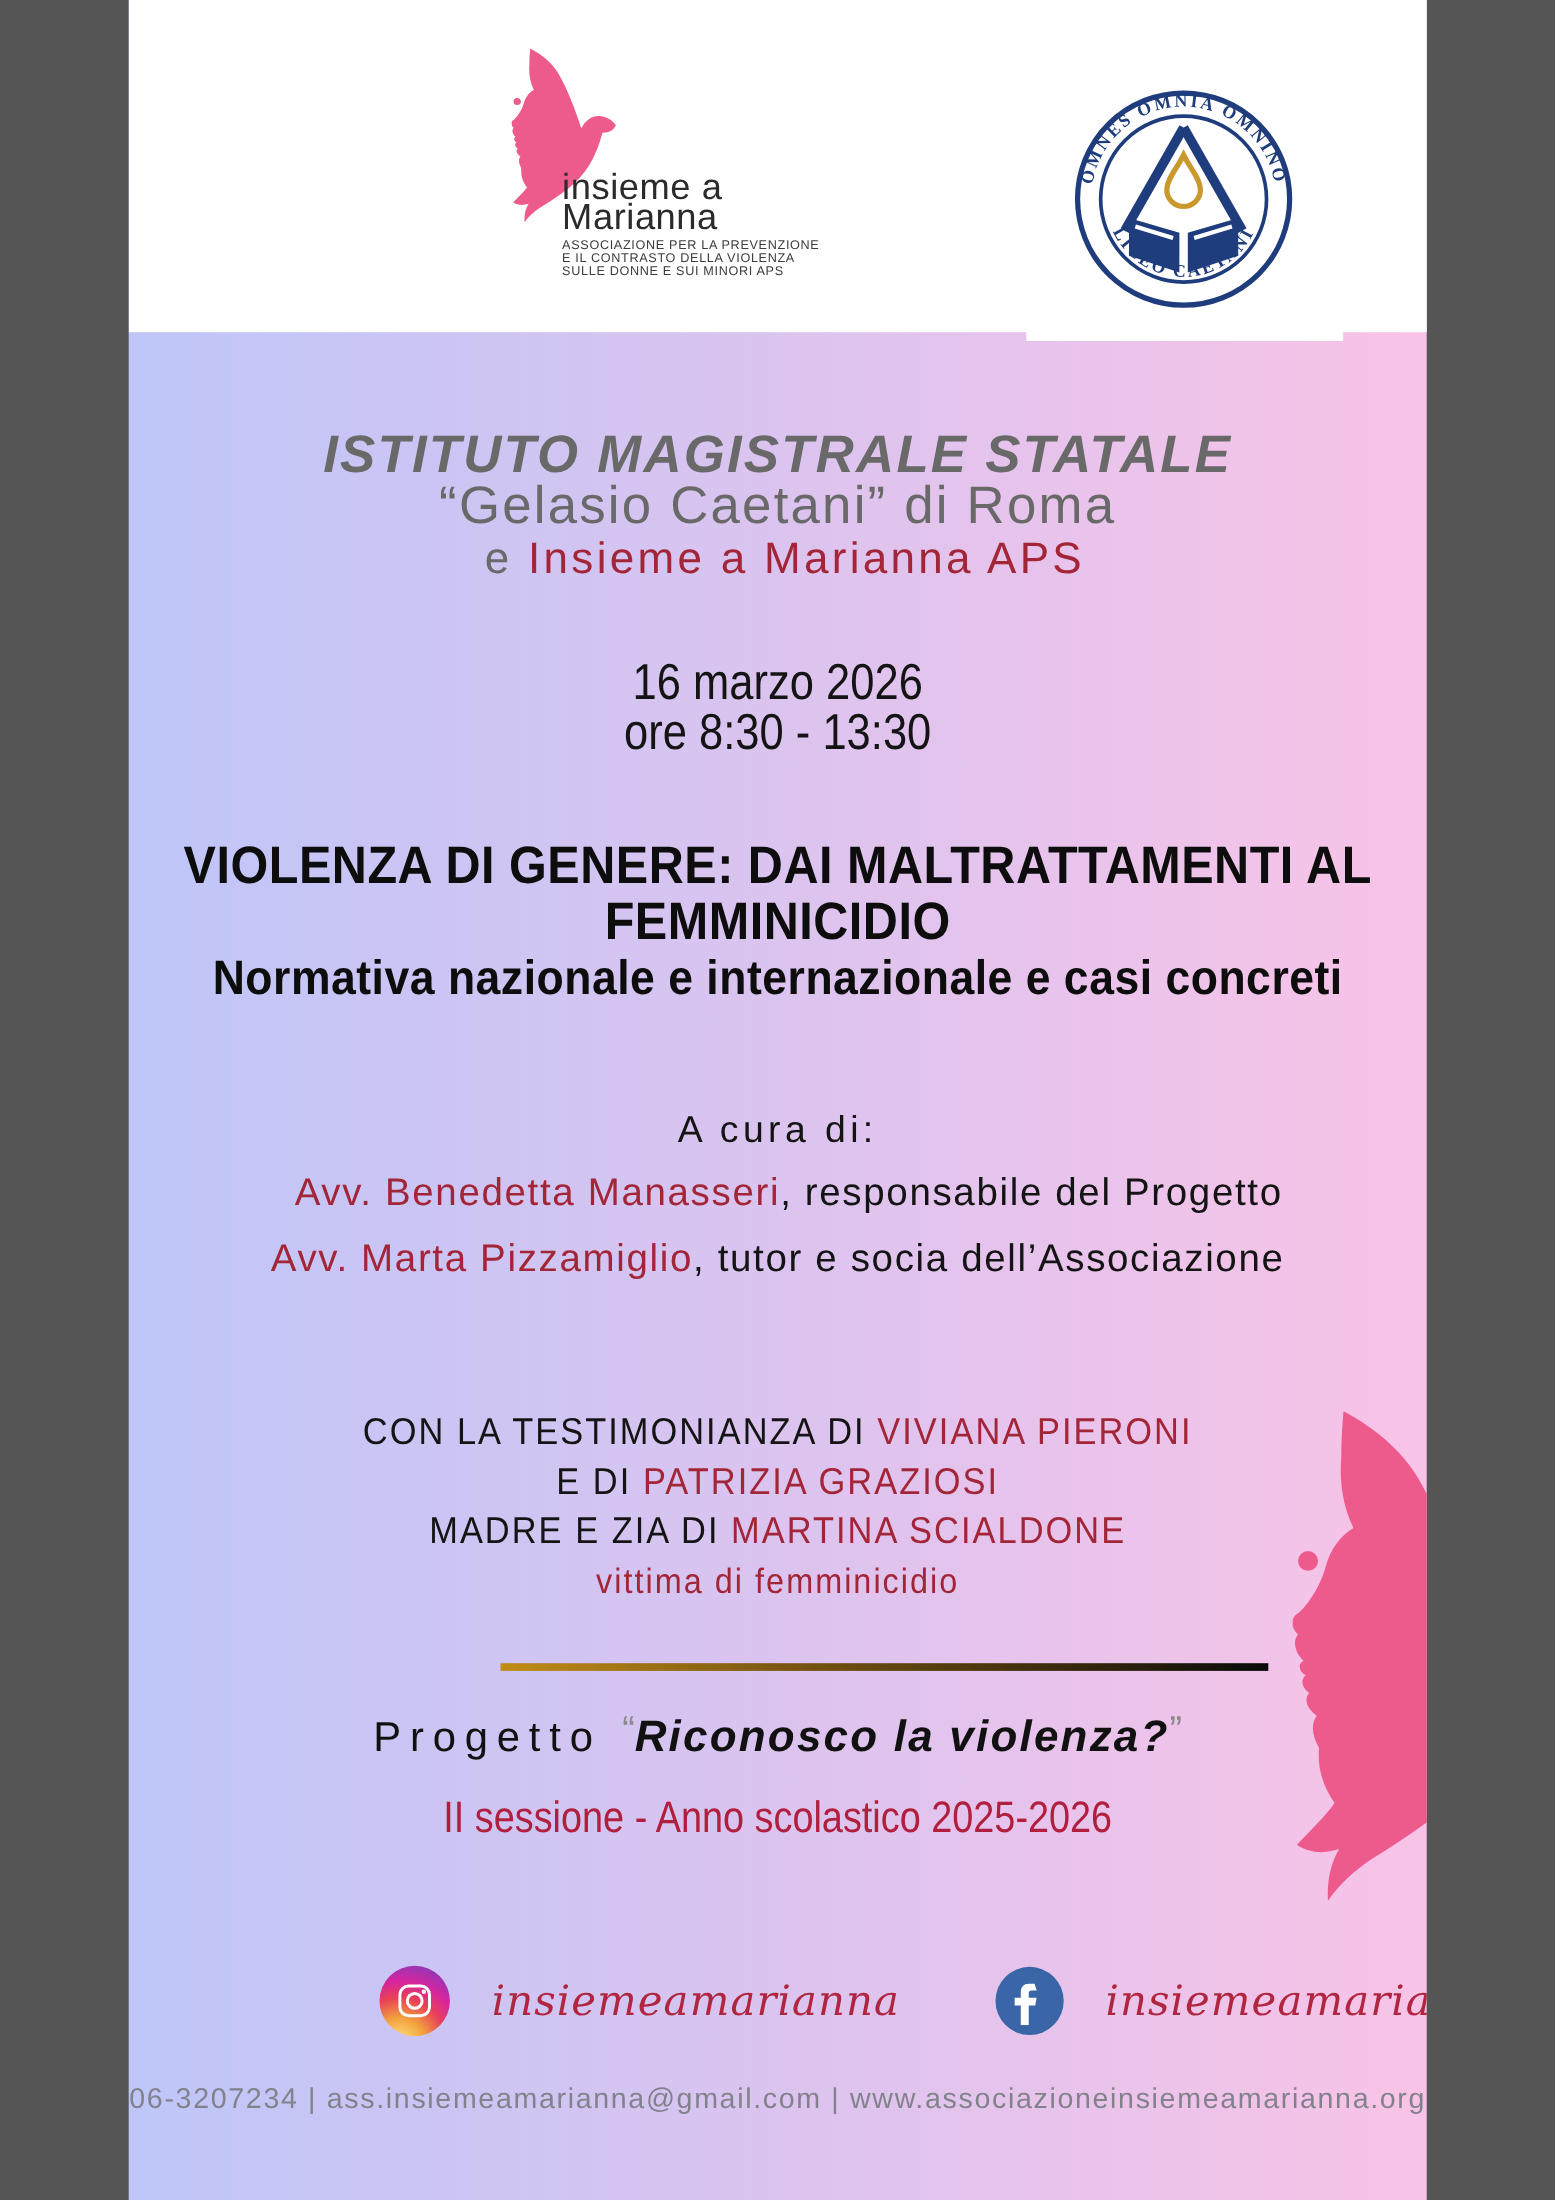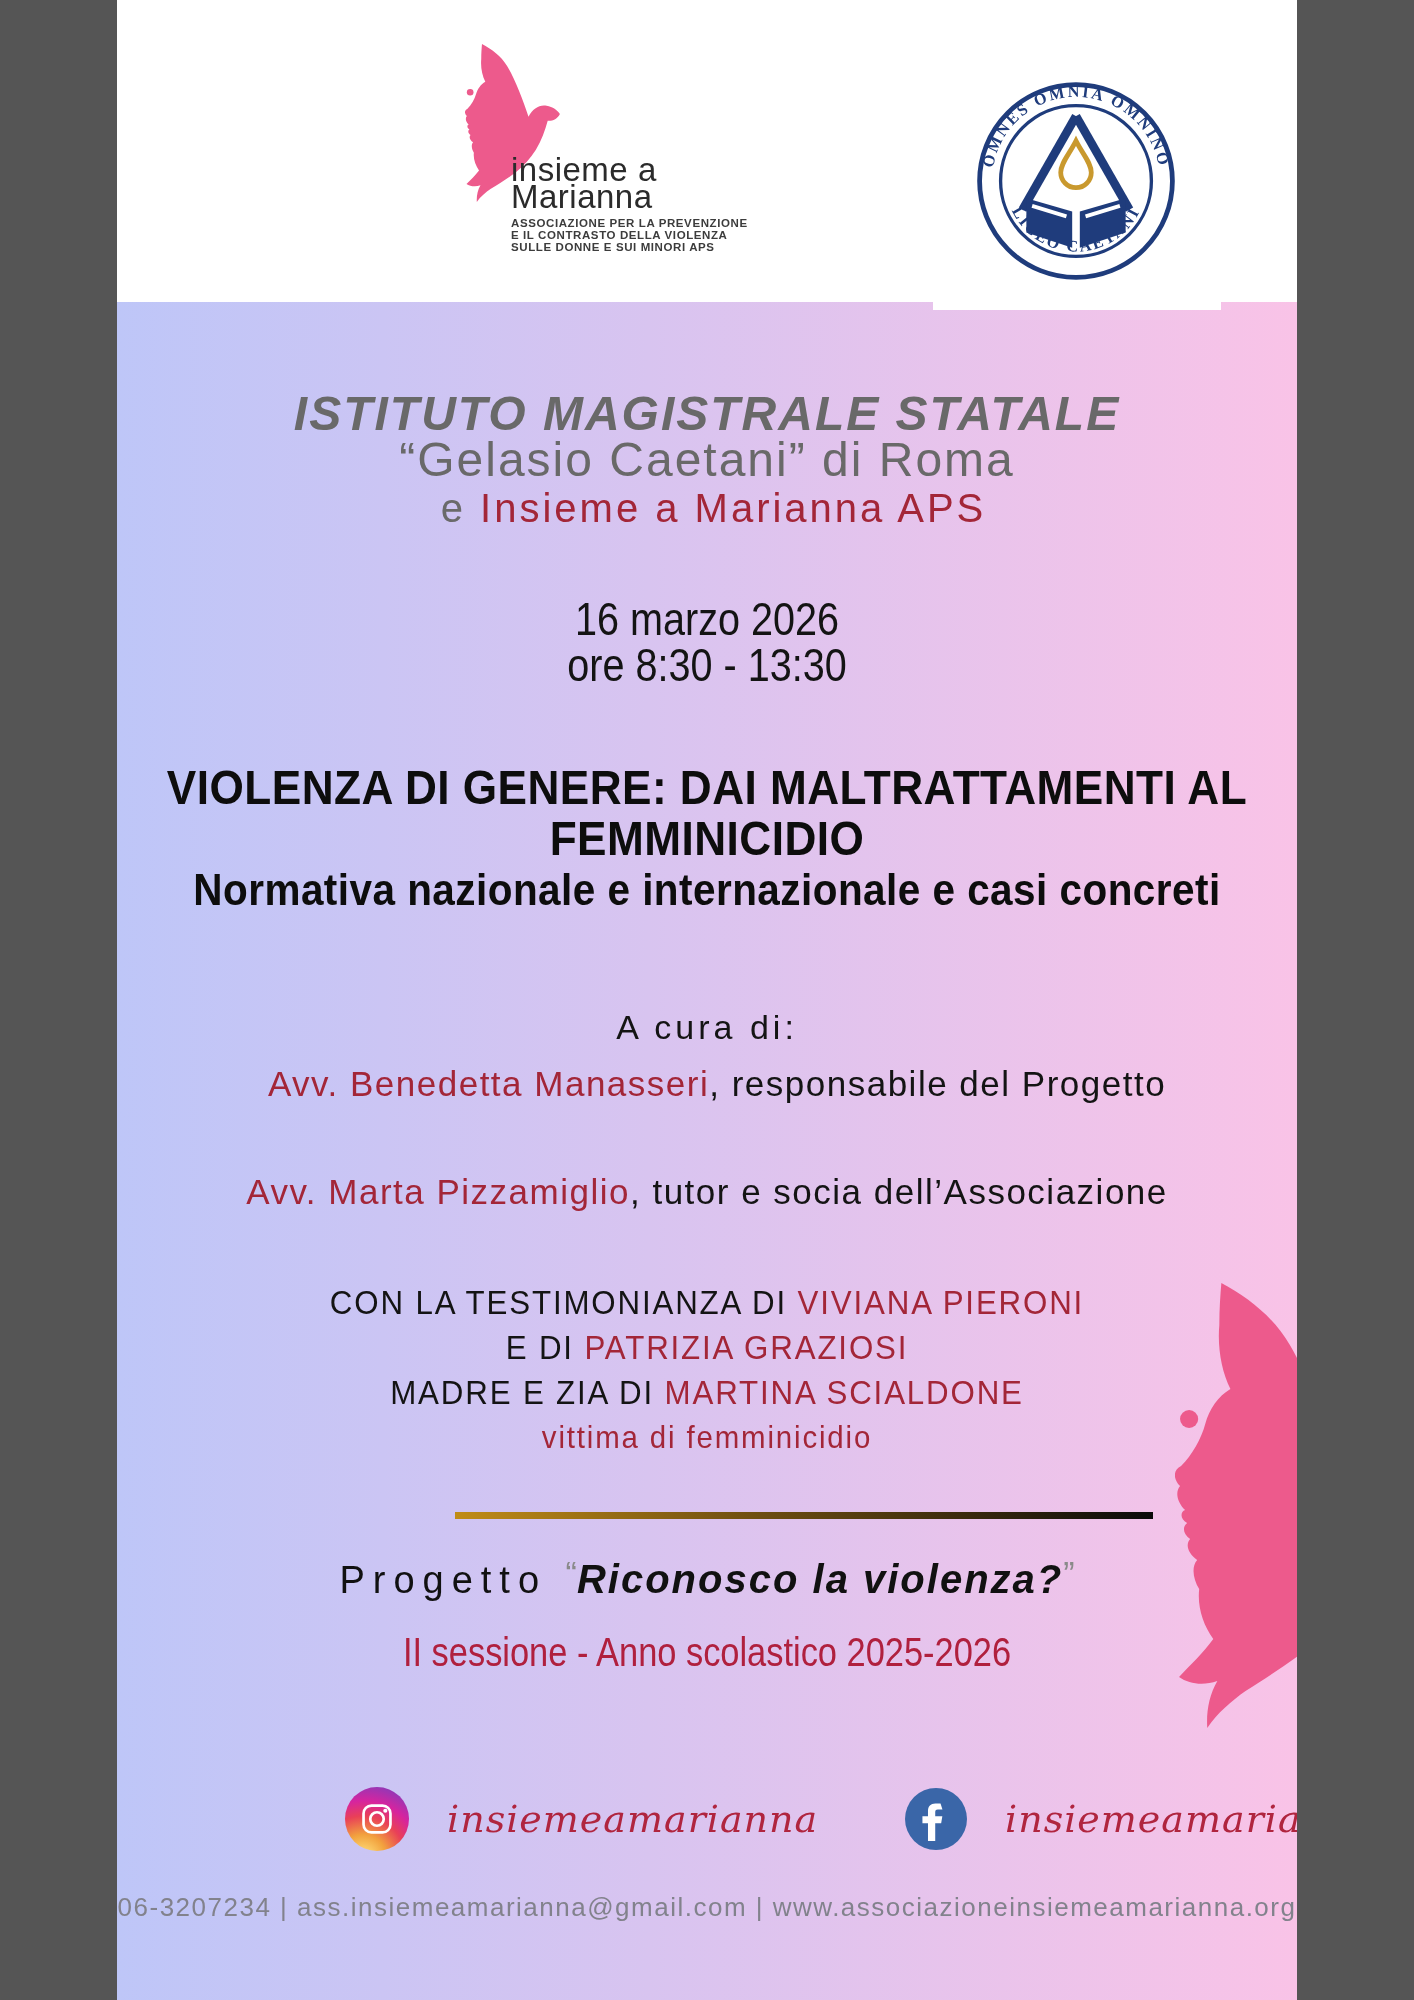--- a/index.html
+++ b/index.html
@@ -15,36 +15,36 @@
   .ctr{left:0;right:0;text-align:center;}
   .cond{transform:scaleX(0.86);transform-origin:center;}
   .cond92{transform:scaleX(0.92);transform-origin:center;}
 
   .header{left:0;top:0;width:1414px;height:302px;background:#ffffff;}
   .caetani-box{left:816px;top:0;width:288px;height:310px;background:#ffffff;}
 
   
   .marianna-logo{left:348px;top:44px;width:340px;height:215px;}
   .marianna-wordmark{left:46px;top:112px;font-size:33px;line-height:27px;color:#2b2b2b;font-weight:500;letter-spacing:.5px;}
-  .marianna-caption{left:46px;top:174px;font-size:11.5px;line-height:11.8px;color:#3c3c3c;letter-spacing:.6px;white-space:nowrap;font-weight:bold;}
+  .marianna-caption{left:46px;top:174px;font-size:11.5px;line-height:11.8px;color:#3c3c3c;letter-spacing:.6px;white-space:nowrap;}
 
   .school-line1{top:386px;font-size:48px;font-weight:700;color:#696969;letter-spacing:2px;font-style:italic;}
   .school-line2{top:432px;font-size:48px;font-weight:400;color:#696969;letter-spacing:2px;}
   .partner-line{top:486px;font-size:40px;letter-spacing:3px;color:#a32638;padding-left:13px;}
   .partner-line .e{color:#6a6a6a;}
 
   .date-line{top:592px;font-size:46px;color:#141414;}
   .time-line{top:638px;font-size:46px;color:#141414;}
 
   .title-block{top:762px;font-size:48px;line-height:51px;font-weight:700;color:#0d0d0d;letter-spacing:.5px;}
   .subtitle{font-size:44px;}
 
   .acura{top:1008px;font-size:34px;color:#141414;letter-spacing:4px;}
   .curator1{top:1064px;font-size:35px;color:#141414;letter-spacing:1.5px;padding-left:20px;}
-  .curator2{top:1124px;font-size:35px;color:#141414;letter-spacing:1.5px;margin-top:48px;}
+  .curator2{top:1124px;font-size:35px;color:#141414;letter-spacing:1.5px;}
   .redname{color:#a32638;}
 
   .testimony{top:1280px;font-size:34px;line-height:45px;color:#141414;letter-spacing:2px;}
   .testimony .lower{font-size:32px;}
 
   .divider{left:338px;top:1512px;width:698px;height:7px;
     background:linear-gradient(90deg,#c08c17 0%,#6b4c10 45%,#0a0a0a 100%);}
 
   .project-line{top:1554px;font-size:40px;color:#111;}
   .project-line .pre{letter-spacing:8px;font-size:38px;}

